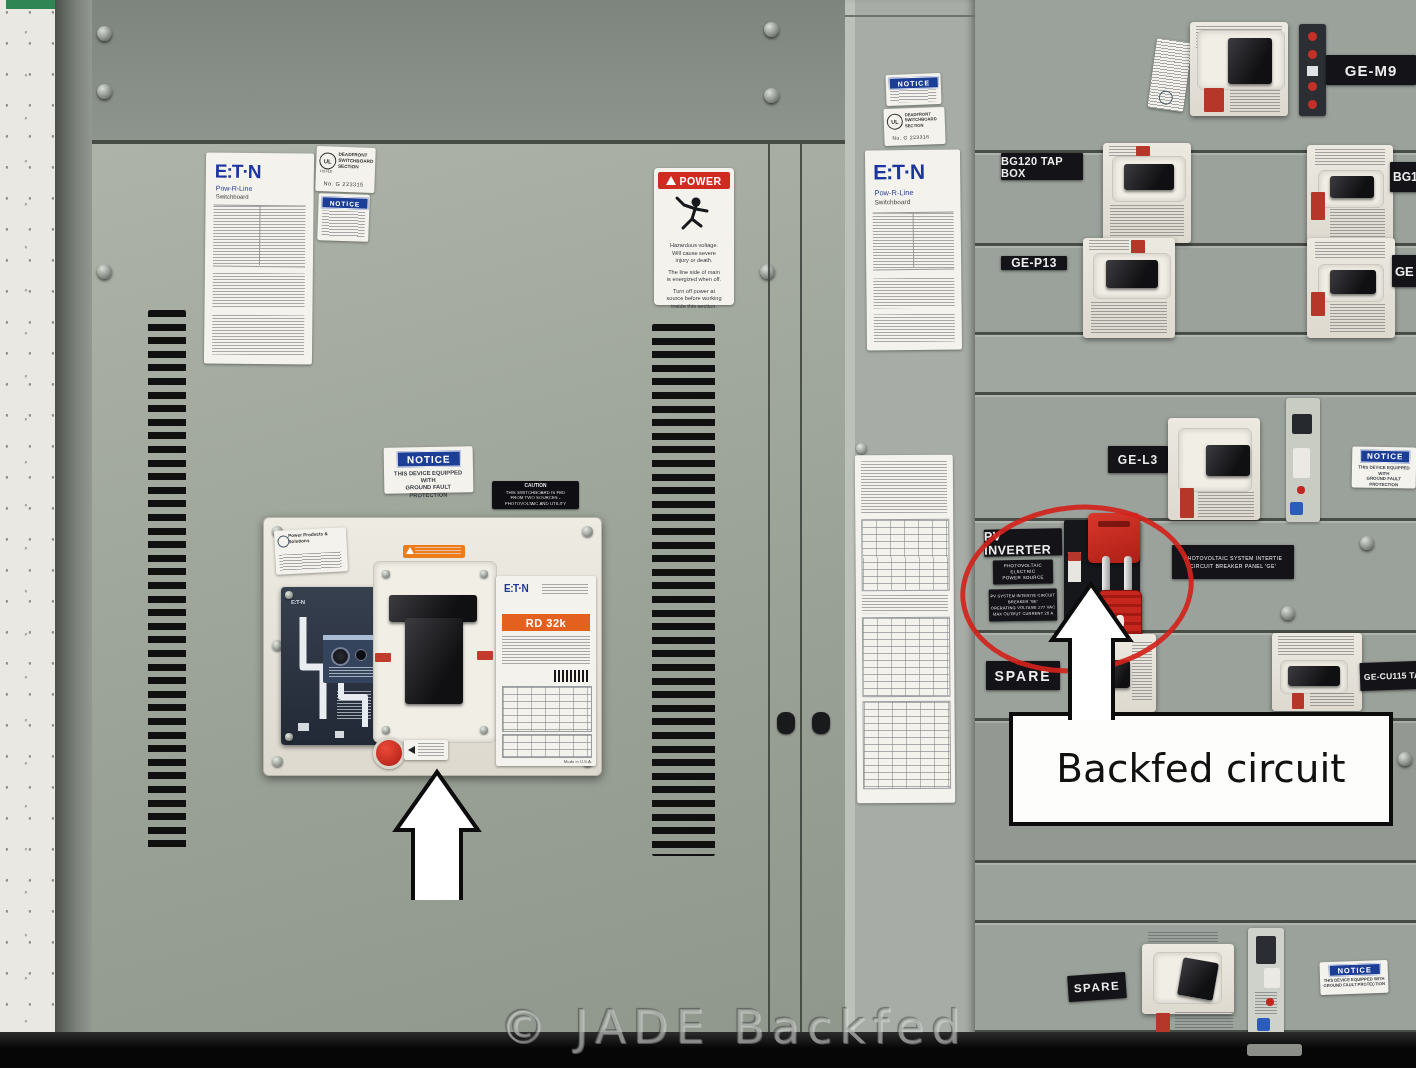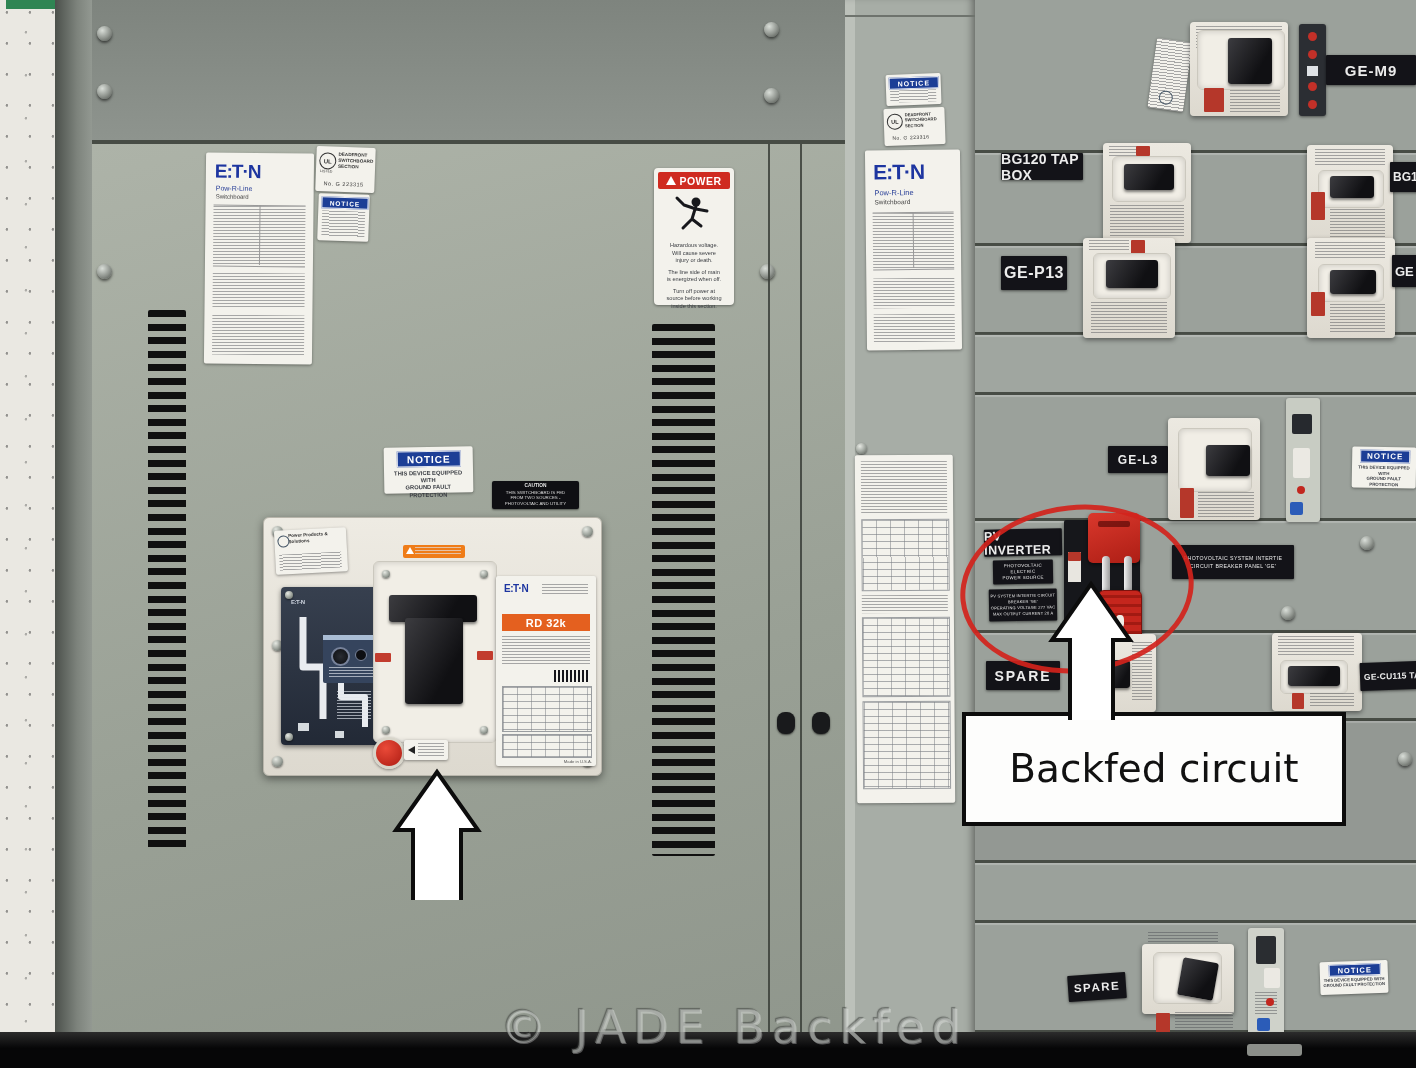--- a/index.html
+++ b/index.html
@@ -273,38 +273,38 @@
   </div>
   <div class="abs" style="left:1299px;top:24px;width:27px;height:92px;background:#2b2e33;border-radius:3px;box-shadow:0 1px 3px rgba(0,0,0,.5)">
     <div class="abs" style="left:9px;top:8px;width:9px;height:9px;border-radius:50%;background:#c23028"></div>
     <div class="abs" style="left:9px;top:26px;width:9px;height:9px;border-radius:50%;background:#c23028"></div>
     <div class="abs" style="left:8px;top:42px;width:11px;height:10px;background:#dfe2e6"></div>
     <div class="abs" style="left:9px;top:58px;width:9px;height:9px;border-radius:50%;background:#c23028"></div>
     <div class="abs" style="left:9px;top:76px;width:9px;height:9px;border-radius:50%;background:#c23028"></div>
   </div>
   <div class="abs blk" style="left:1326px;top:55px;width:90px;height:30px;font-size:15px;letter-spacing:1px">GE-M9</div>
 
-  <div class="abs blk" style="left:1001px;top:153px;width:82px;height:27px;font-size:14px;letter-spacing:.3px">BG120 TAP BOX</div>
+  <div class="abs blk" style="left:1001px;top:153px;width:82px;height:27px;font-size:11px;letter-spacing:.3px">BG120 TAP BOX</div>
   <div class="abs brk" style="left:1103px;top:143px;width:88px;height:100px">
     <div class="abs scrib-sm" style="left:6px;top:3px;width:30px;height:12px"></div>
     <div class="abs redtag" style="left:33px;top:3px;width:14px;height:10px"></div>
     <div class="abs surround" style="left:9px;top:13px;width:72px;height:44px"></div>
     <div class="abs handle" style="left:21px;top:21px;width:50px;height:26px"></div>
     <div class="abs scrib-sm" style="left:7px;top:62px;width:74px;height:32px"></div>
   </div>
   <div class="abs brk" style="left:1307px;top:145px;width:86px;height:100px">
     <div class="abs scrib-sm" style="left:8px;top:4px;width:70px;height:16px"></div>
     <div class="abs surround" style="left:11px;top:25px;width:64px;height:36px"></div>
     <div class="abs handle" style="left:23px;top:31px;width:44px;height:22px"></div>
     <div class="abs redtag" style="left:4px;top:47px;width:14px;height:28px"></div>
     <div class="abs scrib-sm" style="left:23px;top:64px;width:55px;height:30px"></div>
   </div>
   <div class="abs blk" style="left:1390px;top:162px;width:26px;height:30px;font-size:12px;justify-content:flex-start;padding-left:3px;overflow:hidden">BG118</div>
 
-  <div class="abs blk" style="left:1001px;top:256px;width:66px;height:34px;font-size:16px;letter-spacing:.5px">GE-P13</div>
+  <div class="abs blk" style="left:1001px;top:256px;width:66px;height:14px;font-size:12px;letter-spacing:.5px">GE-P13</div>
   <div class="abs brk" style="left:1083px;top:238px;width:92px;height:100px">
     <div class="abs scrib-sm" style="left:6px;top:2px;width:40px;height:12px"></div>
     <div class="abs redtag" style="left:48px;top:2px;width:14px;height:14px"></div>
     <div class="abs surround" style="left:10px;top:15px;width:76px;height:44px"></div>
     <div class="abs handle" style="left:23px;top:22px;width:52px;height:28px"></div>
     <div class="abs scrib-sm" style="left:8px;top:64px;width:76px;height:32px"></div>
   </div>
   <div class="abs brk" style="left:1307px;top:238px;width:88px;height:100px">
     <div class="abs scrib-sm" style="left:8px;top:4px;width:70px;height:18px"></div>
     <div class="abs surround" style="left:11px;top:26px;width:64px;height:36px"></div>
@@ -403,21 +403,21 @@
       <div>GROUND FAULT PROTECTION</div>
     </div>
   </div>
 
   <div class="abs" style="left:0;top:1032px;width:1416px;height:36px;background:linear-gradient(180deg,#2c2c2c,#060607 45%)"></div>
   <div class="abs" style="left:1247px;top:1044px;width:55px;height:12px;background:#8b8e89;border-radius:3px"></div>
 
   <div class="abs" style="left:960px;top:505px;width:224px;height:158px;border:5px solid rgba(210,35,28,.92);border-radius:50%;transform:rotate(-6deg)"></div>
 
 
-  <div class="abs anno" style="left:962px;top:712px;width:376px;height:106px;line-height:1.25;font-size:39px">
+  <div class="abs anno" style="left:1009px;top:712px;width:376px;height:106px;line-height:1.25;font-size:39px">
     <div>Backfed circuit</div>
   </div>
 
   <svg class="abs" style="left:380px;top:760px" width="110" height="145" viewBox="380 760 110 145">
     <polygon points="413,900 413,830 396,830 437,772 478,830 461,830 461,900" fill="#ffffff"></polygon>
     <polyline points="413,900 413,830 396,830 437,772 478,830 461,830 461,900" fill="none" stroke="#0c0c0c" stroke-width="4"></polyline>
   </svg>
 
   <svg class="abs" style="left:1040px;top:575px" width="100" height="150" viewBox="1040 575 100 150">
     <polygon points="1070,720 1070,640 1052,640 1091,584 1130,640 1113,640 1113,720" fill="#ffffff"></polygon>

